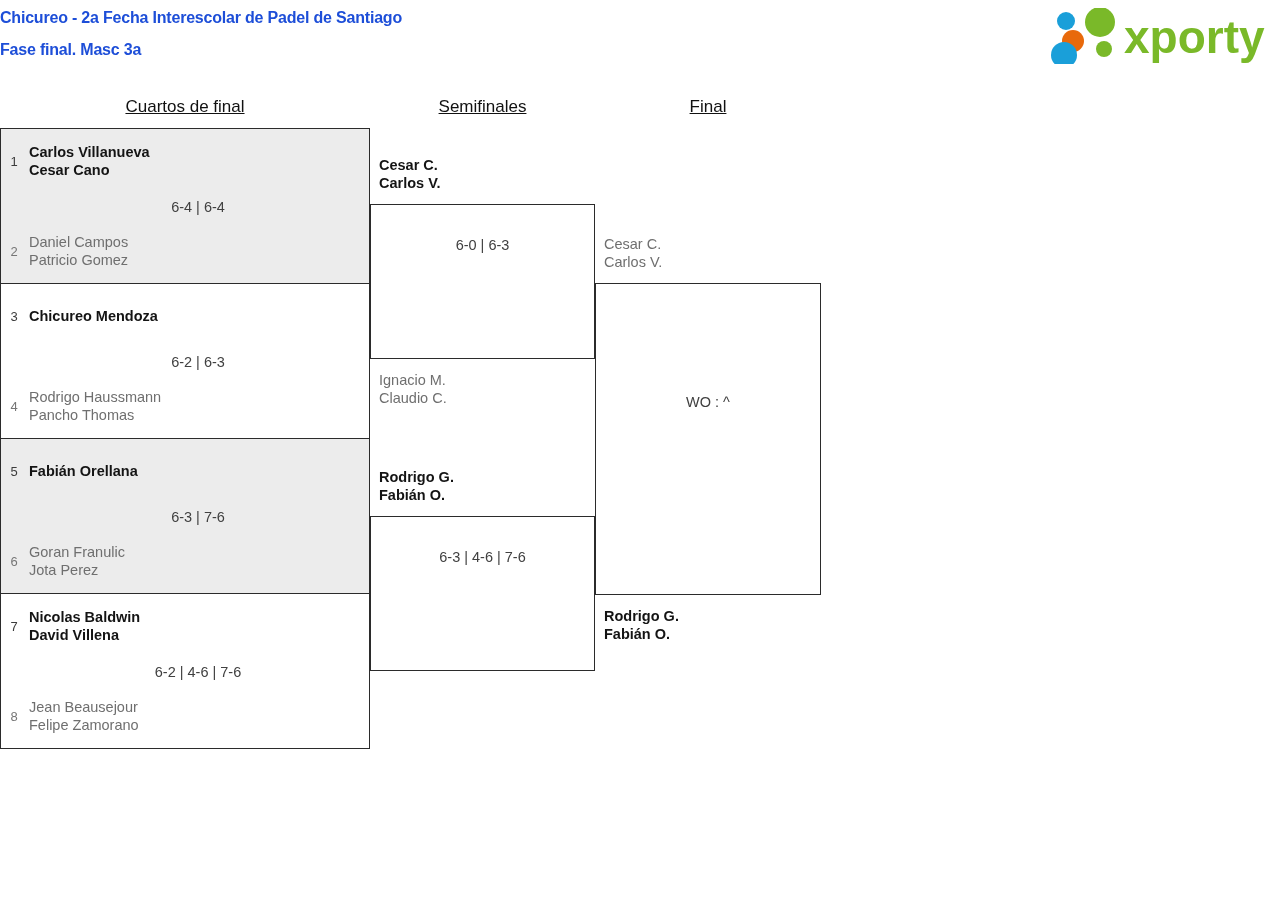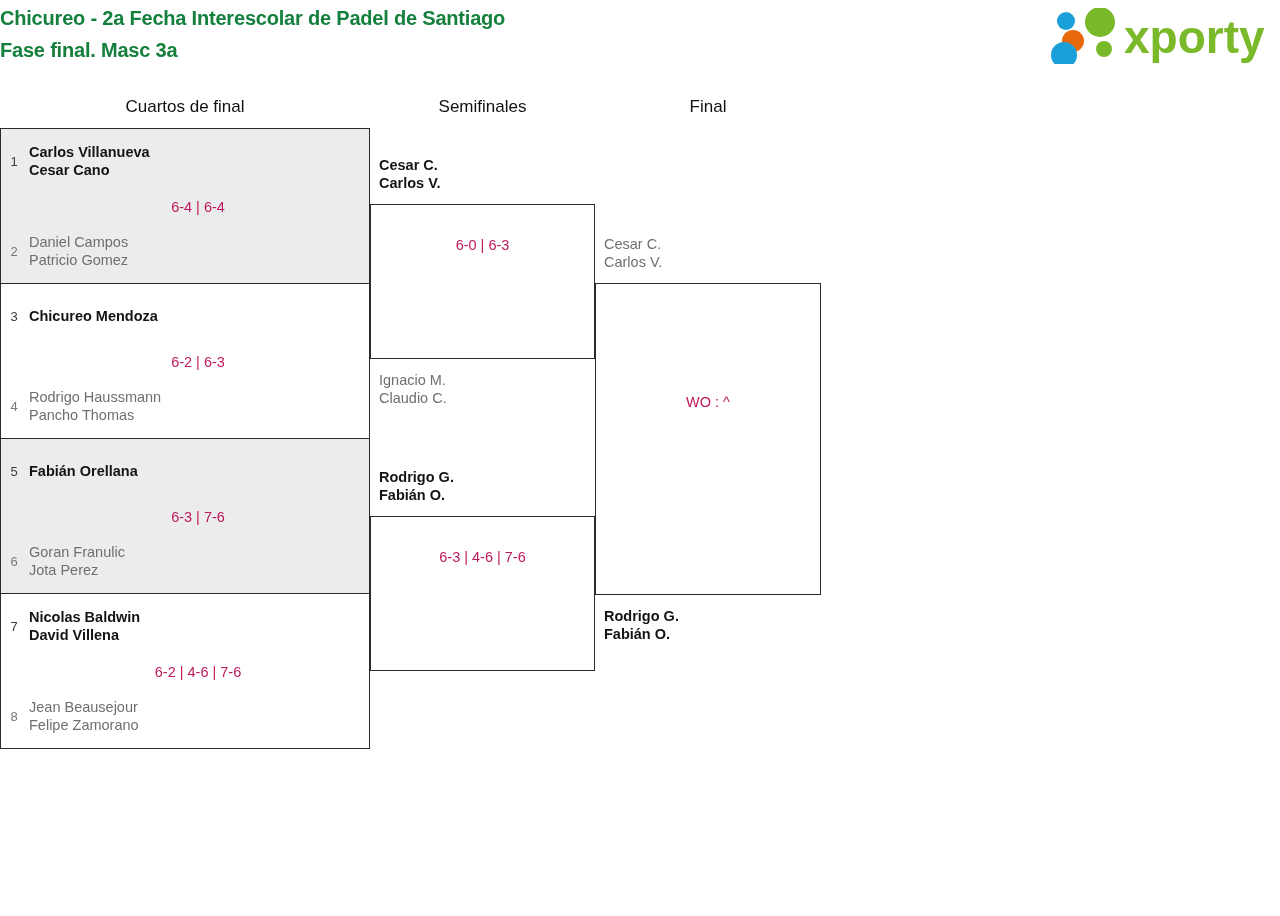--- a/index.html
+++ b/index.html
@@ -8,37 +8,38 @@
     background: #ffffff;
     font-family: "Liberation Sans", "DejaVu Sans", sans-serif;
     color: #1a1a1a;
     overflow: hidden;
   }
   #root { position: relative; width: 1280px; height: 916px; }
 
   
   .header-title {
     position: absolute; left: 0px; top: 2px;
-    font-size: 20px; font-weight: 700; line-height: 32px;
-    color: #15803d; letter-spacing: -0.2px;
+    font-size: 16px; font-weight: 700; line-height: 32px;
+    color: #1d4ed8; letter-spacing: -0.2px;
     white-space: pre-line;
   }
   .logo {
     position: absolute; right: 6px; top: 8px;
     width: 226px; height: 56px;
   }
   .logo svg { display: block; }
 
   
   .round-header {
     position: absolute;
     font-size: 17px; font-weight: 400;
     color: #111111;
     text-align: center;
     top: 97px;
+    text-decoration: underline;
   }
   #rh-0 { left: 0px;   width: 370px; }
   #rh-1 { left: 370px; width: 225px; }
   #rh-2 { left: 595px; width: 226px; }
 
   
   .match {
     position: absolute;
     border: 1px solid #2b2b2b;
     background: #ffffff;
@@ -64,21 +65,21 @@
   }
   .names .nm { display: block; white-space: nowrap; }
   .winner .names { font-weight: 700; color: #141414; }
   .loser  .names { font-weight: 400; color: #6f6f6f; }
   .winner .seed   { color: #3c3c3c; }
   .loser  .seed   { color: #767676; }
 
   .score {
     position: absolute; left: 0; right: 0;
     text-align: center;
-    font-size: 14.5px; color: #be185d;
+    font-size: 14.5px; color: #404040;
     font-weight: 400;
   }
 
   
   .qf { left: 0px; width: 370px; height: 156px; }
   .qf .side.top    { top: 13px;    height: 38px; }
   .qf .side.bottom { bottom: 13px; height: 38px; }
   .qf .score       { top: 70px; padding-left: 26px; }
   .qf .names       { padding-left: 2px; }
 

